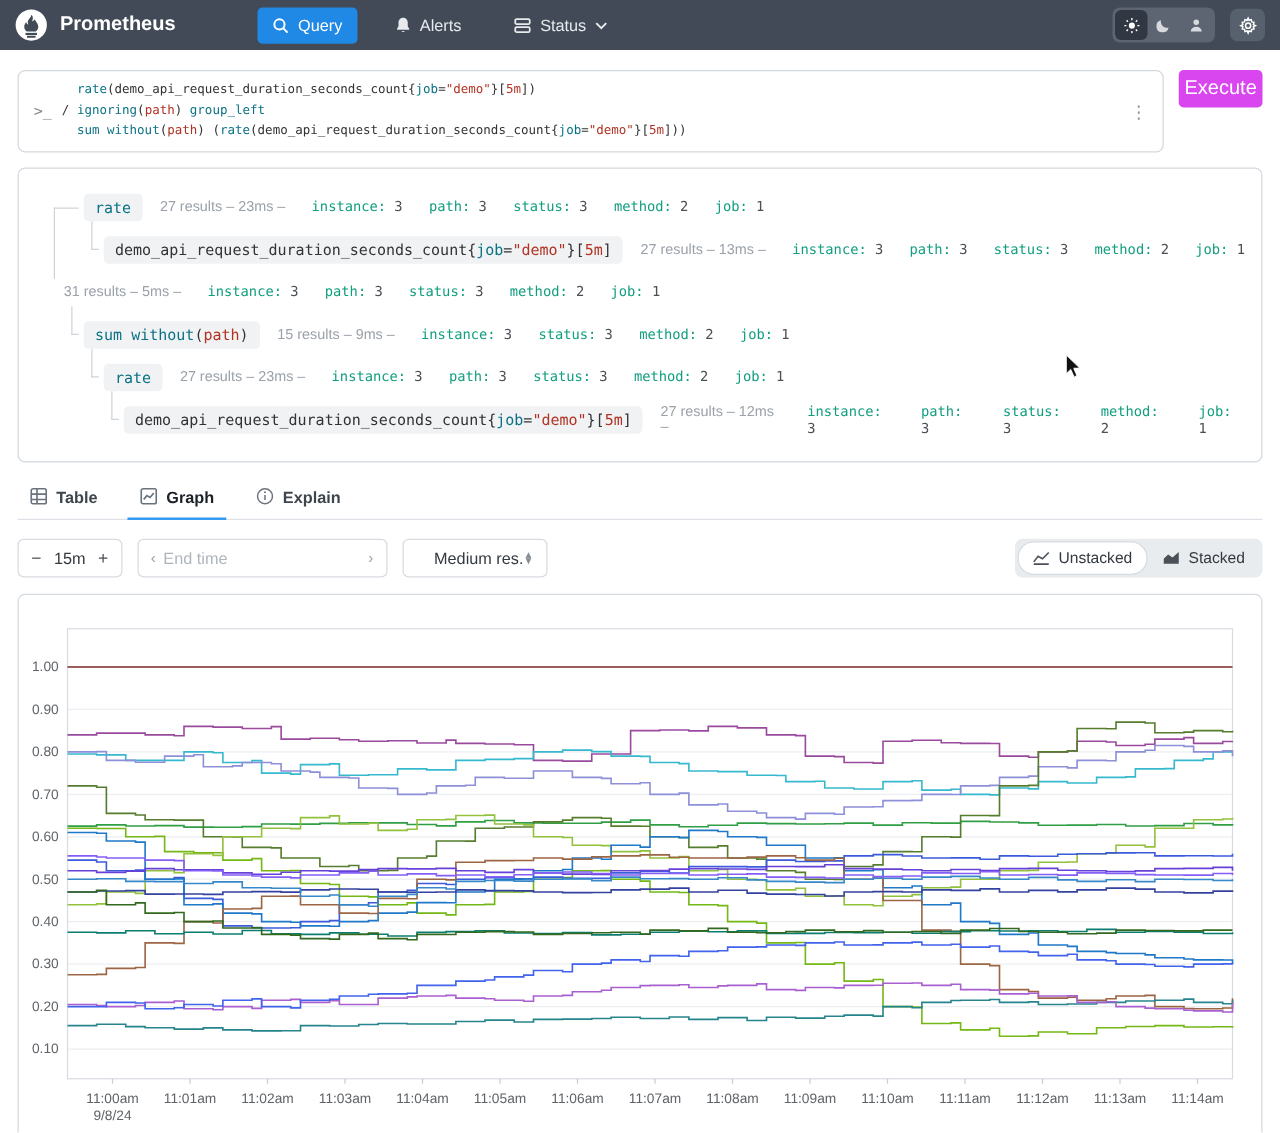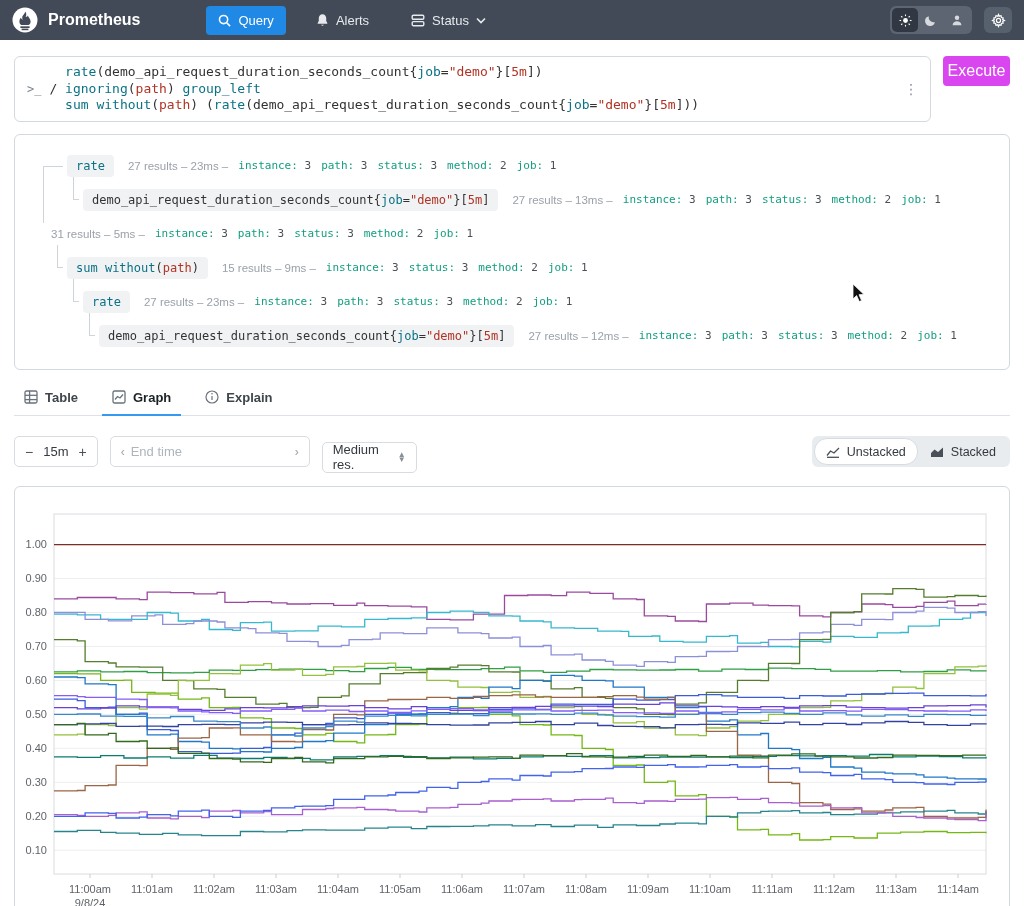--- a/index.html
+++ b/index.html
@@ -16,49 +16,49 @@
   .seg3 { display:flex; background:#5d6572; border-radius:6px; padding:2px; }
   .seg3 .cell { width:26px; height:24px; display:flex; align-items:center; justify-content:center; border-radius:5px; color:#d6d9de; font-size:13px; cursor:pointer; }
   .seg3 .cell.on { background:#313843; color:#fff; }
   .gearbtn { width:28px; height:26px; background:#57606d; border-radius:6px; display:flex; align-items:center; justify-content:center; color:#fff; font-size:15px; cursor:pointer; }
 
   
   .main { padding:16px 14px 0; }
   .query-row { display:flex; align-items:flex-start; gap:12px; }
   .editor-box { flex:1; border:1px solid #d4d9de; border-radius:6px; min-height:62px; display:flex; align-items:flex-start; padding:7px 8px 7px 10px; background:#fff; }
   .prompt { color:#7e868e; font-size:12px; margin:18px 8px 0 2px; }
-  .cm-lines { flex:1; font-family:"DejaVu Sans Mono", monospace; font-size:13px; line-height:16.5px; color:#333; white-space:pre; }
+  .cm-lines { flex:1; font-family:"DejaVu Sans Mono", monospace; font-size:10px; line-height:16.5px; color:#333; white-space:pre; }
   .kw { color:#0b7285; } .str { color:#b23324; } .pl { color:#333; }
   .kebab { color:#8a929a; font-size:14px; align-self:center; padding:0 4px; cursor:pointer; }
   .exec-btn { width:67px; height:30px; background:#d946ef; color:#fff; border:none; border-radius:4px; font-size:16px; font-weight:normal; cursor:pointer; font-family:"Liberation Sans",sans-serif; }
 
   
   .tree-card { margin-top:12px; border:1px solid #d4d9de; border-radius:6px; height:236px; padding:14px 12px; position:relative; background:#fff; }
   .tnode { height:34px; display:flex; align-items:center; gap:14px; position:relative; }
   .chip { background:#f0f2f4; border-radius:4px; padding:4px 9px; font-family:"DejaVu Sans Mono", monospace; font-size:12px; white-space:pre; cursor:pointer; }
-  .stats { display:flex; align-items:center; gap:10px; font-size:11px; }
+  .stats { display:flex; align-items:center; gap:21px; font-size:11px; }
   .stats .gray { color:#9aa1a9; font-size:11.5px; }
   .lpair { font-family:"DejaVu Sans Mono", monospace; font-size:11px; }
   .lname { color:#119e7f; } .lcount { color:#4a5056; }
   .conn { position:absolute; border-color:#cfd4da; }
 
   
   .tabs { margin-top:14px; display:flex; gap:14px; border-bottom:1px solid #dee2e6; }
   .tab { display:flex; align-items:center; gap:7px; font-size:13px; color:#3f454c; padding:6px 10px 9px; border-bottom:2px solid transparent; cursor:pointer; margin-bottom:-1px;font-weight:bold; }
   .tab.active { border-bottom-color:#339af0; color:#1c2127; }
   .tab .ticon { color:#6a727b; display:flex; }
 
   
   .controls { margin-top:15px; display:flex; align-items:center; gap:12px; }
   .ctl { border:1px solid #d8dce1; border-radius:5px; height:31px; display:flex; align-items:center; background:#fff; font-size:13px; color:#343a40; }
   .stepper { padding:0 10px; gap:10px; }
   .stepper .sbtn { color:#495057; cursor:pointer; font-size:14px; }
   .endtime { width:200px; padding:0 10px; justify-content:space-between; color:#adb5bd; cursor:text; }
   .endtime .chev { color:#99a1a9; font-size:12px; cursor:pointer; }
-  .ressel { width:95px; padding:0 10px; justify-content:flex-start; cursor:pointer;margin-top:11px; }
+  .ressel { width:116px; padding:0 10px; justify-content:flex-end; cursor:pointer; }
   .updown { display:flex; flex-direction:column; line-height:5px; color:#868e96; font-size:8px; }
   .stacktoggle { margin-left:auto; background:#e9ecef; border-radius:6px; padding:2px; display:flex; height:31px; }
   .stk { display:flex; align-items:center; gap:7px; padding:0 11px; font-size:12.5px; color:#343a40; border-radius:5px; cursor:pointer; border:1px solid transparent; }
   .stk.on { background:#fff; border-color:#d8dce1;border-radius:13px; }
   .stk .sicon { color:#495057; display:flex; }
 
   
   .chart-card { margin-top:13px; border:1px solid #d4d9de; border-radius:6px; height:438px; background:#fff; padding:1px; }
   .tick { font-family:"Liberation Sans",sans-serif; font-size:11px; fill:#5f6368; }
 

